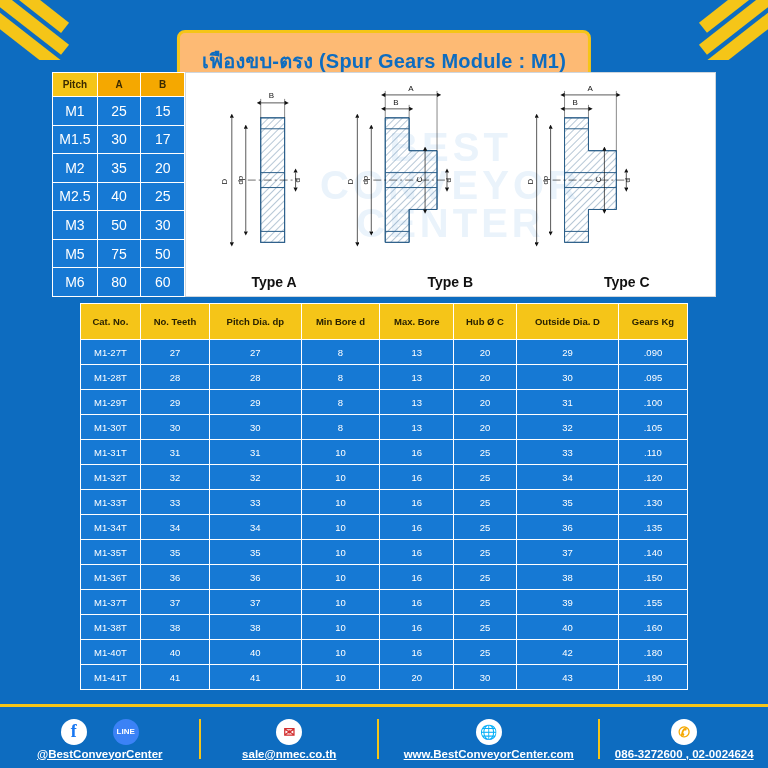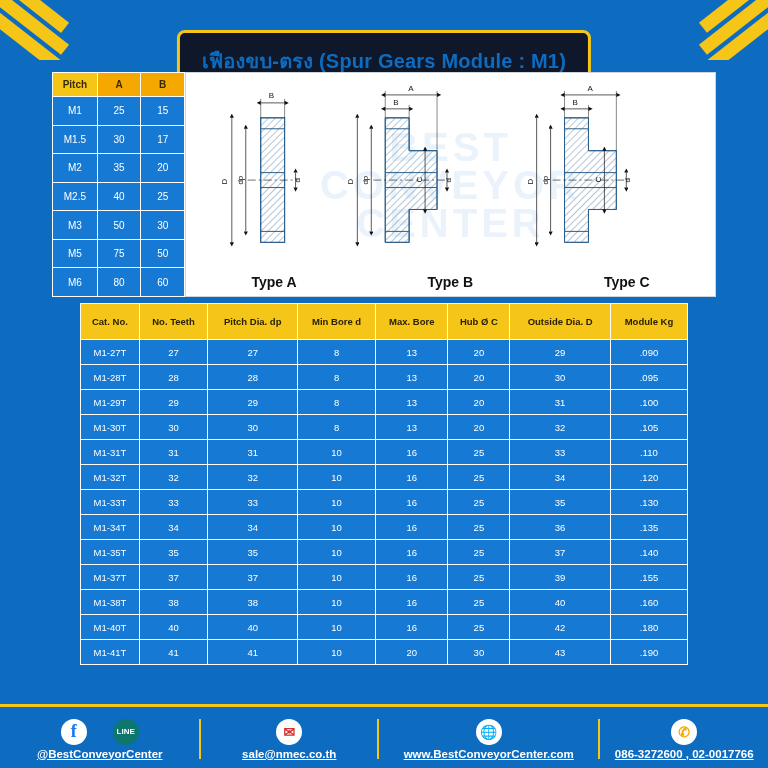--- a/index.html
+++ b/index.html
@@ -20,41 +20,41 @@
   .corner-deco.tl .chev:nth-child(1){ transform: rotate(38deg); top:-28px; left:-78px; }
   .corner-deco.tl .chev:nth-child(2){ transform: rotate(38deg); top:-6px;  left:-78px; }
   .corner-deco.tl .chev:nth-child(3){ transform: rotate(38deg); top:16px;  left:-78px; }
   .corner-deco.tr .chev:nth-child(1){ transform: rotate(-38deg); top:-28px; right:-78px; }
   .corner-deco.tr .chev:nth-child(2){ transform: rotate(-38deg); top:-6px;  right:-78px; }
   .corner-deco.tr .chev:nth-child(3){ transform: rotate(-38deg); top:16px;  right:-78px; }
 
   
   .title-wrap {
     position:absolute; top:30px; left:50%; transform:translateX(-50%);
-    background:#0f172a; border:3px solid #f5c518; border-radius:8px;
+    background:#fdba74; border:3px solid #f5c518; border-radius:8px;
     padding:12px 22px;
   }
   .title-wrap h1 {
     margin:0; font-size:20px; font-weight:bold; color:#0d6cc0;
     white-space:nowrap; letter-spacing:.2px;
   }
 
   
   .upper {
     position:absolute; top:72px; left:52px; width:664px; height:225px;
     display:flex; gap:0;
   }
 
   table { border-collapse: collapse; }
 
   
   .pitch-table { width:133px; }
   .pitch-table th, .pitch-table td {
     border:1px solid #ffffff;
-    font-size:10px; text-align:center; height:24px; color:#ffffff;
+    font-size:14px; text-align:center; height:24px; color:#ffffff;
   }
   .pitch-table th { background:#f5a800; color:#3a2a00; font-weight:bold; font-size:10px; }
   .pitch-table th.c1 { background:#f5c518; }
   .pitch-table td { background:#1679d4; }
   .pitch-table td.lbl { background:#1679d4; }
   .pitch-table col.c0 { width:45px; }
   .pitch-table col.c1 { width:44px; }
   .pitch-table col.c2 { width:44px; }
 
   
@@ -94,21 +94,21 @@
   .footer-line { position:absolute; top:0; left:0; width:100%; height:3px; background:#f5c518; }
   .footer-inner {
     position:absolute; top:6px; left:0; width:100%; height:58px;
     display:flex; align-items:center;
   }
   .fcell { display:flex; flex-direction:column; align-items:center; justify-content:center; gap:3px; }
   .fcell .ftxt { color:#ffffff; font-size:11.5px; font-weight:bold; white-space:nowrap;text-decoration:underline; }
   .ficons { display:flex; align-items:center; gap:5px; }
   .circ { width:26px; height:26px; border-radius:50%; display:flex; align-items:center;
           justify-content:center; font-size:14px; color:#0d6cc0; background:#ffffff; font-weight:bold; }
-  .circ.line { background:#0f766e; color:#ffffff; font-size:8px;margin-left:21px; }
+  .circ.line { background:#3b82f6; color:#ffffff; font-size:8px;margin-left:21px; }
   .circ.fb { background:#ffffff; color:#1877f2; font-family:"Liberation Serif", serif; font-size:18px; }
   .circ.mail { background:#ffffff; color:#d32f2f; }
   .circ.web { background:#ffffff; color:#1c9ad6; }
   .circ.phone { background:#ffffff; color:#f5a800; }
   .vdiv { width:2px; height:40px; background:#f5c518; }
   .f1 { width:200px; }
   .f2 { width:176px; }
   .f3 { width:220px; }
   .f4 { width:168px; }
 </style>
@@ -304,21 +304,21 @@
   <table class="main-table">
     <thead>
       <tr>
         <th>Cat. No.</th>
         <th>No. Teeth</th>
         <th>Pitch Dia. dp</th>
         <th>Min Bore d</th>
         <th>Max. Bore</th>
         <th>Hub Ø C</th>
         <th>Outside Dia. D</th>
-        <th>Module Kg</th>
+        <th>Gears Kg</th>
       </tr>
     </thead>
     <tbody id="spec-body">
         <tr>
           <td>M1-27T</td>
           <td>27</td>
           <td>27</td>
           <td>8</td>
           <td>13</td>
           <td>20</td>
@@ -397,20 +397,30 @@
         </tr>
         <tr>
           <td>M1-35T</td>
           <td>35</td>
           <td>35</td>
           <td>10</td>
           <td>16</td>
           <td>25</td>
           <td>37</td>
           <td>.140</td>
+        </tr>
+        <tr>
+          <td>M1-36T</td>
+          <td>36</td>
+          <td>36</td>
+          <td>10</td>
+          <td>16</td>
+          <td>25</td>
+          <td>38</td>
+          <td>.150</td>
         </tr>
         <tr>
           <td>M1-37T</td>
           <td>37</td>
           <td>37</td>
           <td>10</td>
           <td>16</td>
           <td>25</td>
           <td>39</td>
           <td>.155</td>
@@ -471,16 +481,16 @@
       <div class="ficons">
           <div class="circ web">🌐</div>
         </div>
       <div class="ftxt">www.BestConveyorCenter.com</div>
     </div>
     <div class="vdiv"></div>
     <div class="fcell f4">
       <div class="ficons">
           <div class="circ phone">✆</div>
         </div>
-      <div class="ftxt">086-3272600 , 02-0017766</div>
+      <div class="ftxt">086-3272600 , 02-0024624</div>
     </div>
   </div>
 </div>
 
 </body></html>

